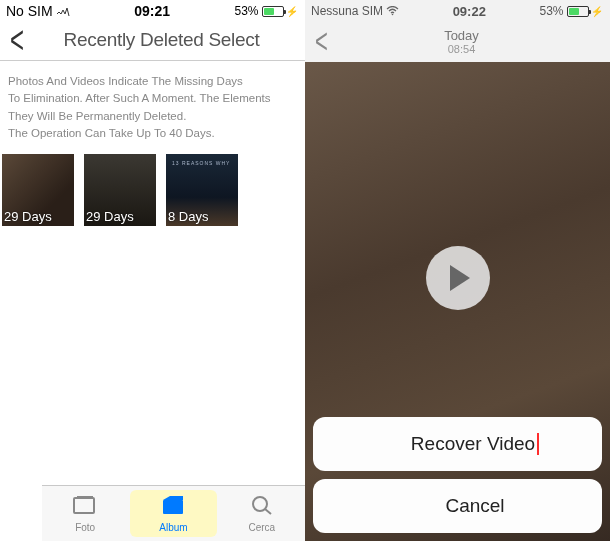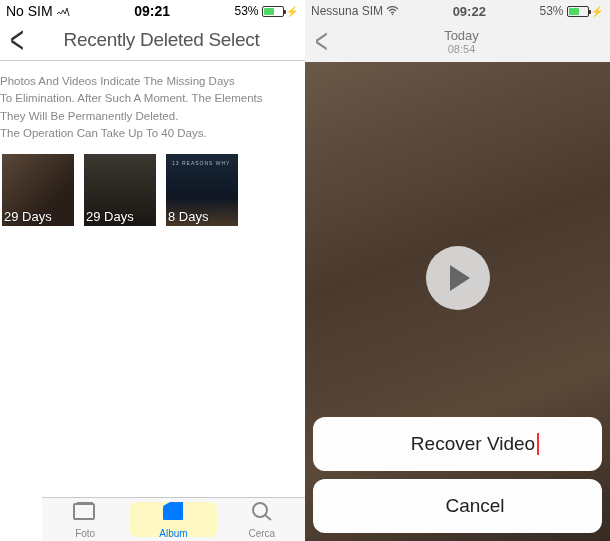--- a/index.html
+++ b/index.html
@@ -80,21 +80,21 @@
       font-size: 19px;
       color: #555;
       letter-spacing: -0.3px;
       flex: 1;
       text-align: center;
       padding-right: 10px;
     }
 
     
     .info-text {
-      padding: 12px 0;
+      padding: 12px 8px;
       font-size: 11.5px;
       line-height: 1.5;
       color: #888;
     }
 
     
     .thumbs {
       display: flex;
       gap: 10px;
       padding: 0 2px;
@@ -125,21 +125,21 @@
       font-size: 5px;
       letter-spacing: 1px;
     }
 
     
     .tabbar {
       position: absolute;
       bottom: 0;
       left: 0;
       right: 0;
-      height: 44px;
+      height: 56px;
       background: #f7f7f7;
       border-top: 1px solid #c8c8c8;
       display: flex;
       margin-left: 42px;
     }
     .tab {
       flex: 1;
       display: flex;
       flex-direction: column;
       align-items: center;

